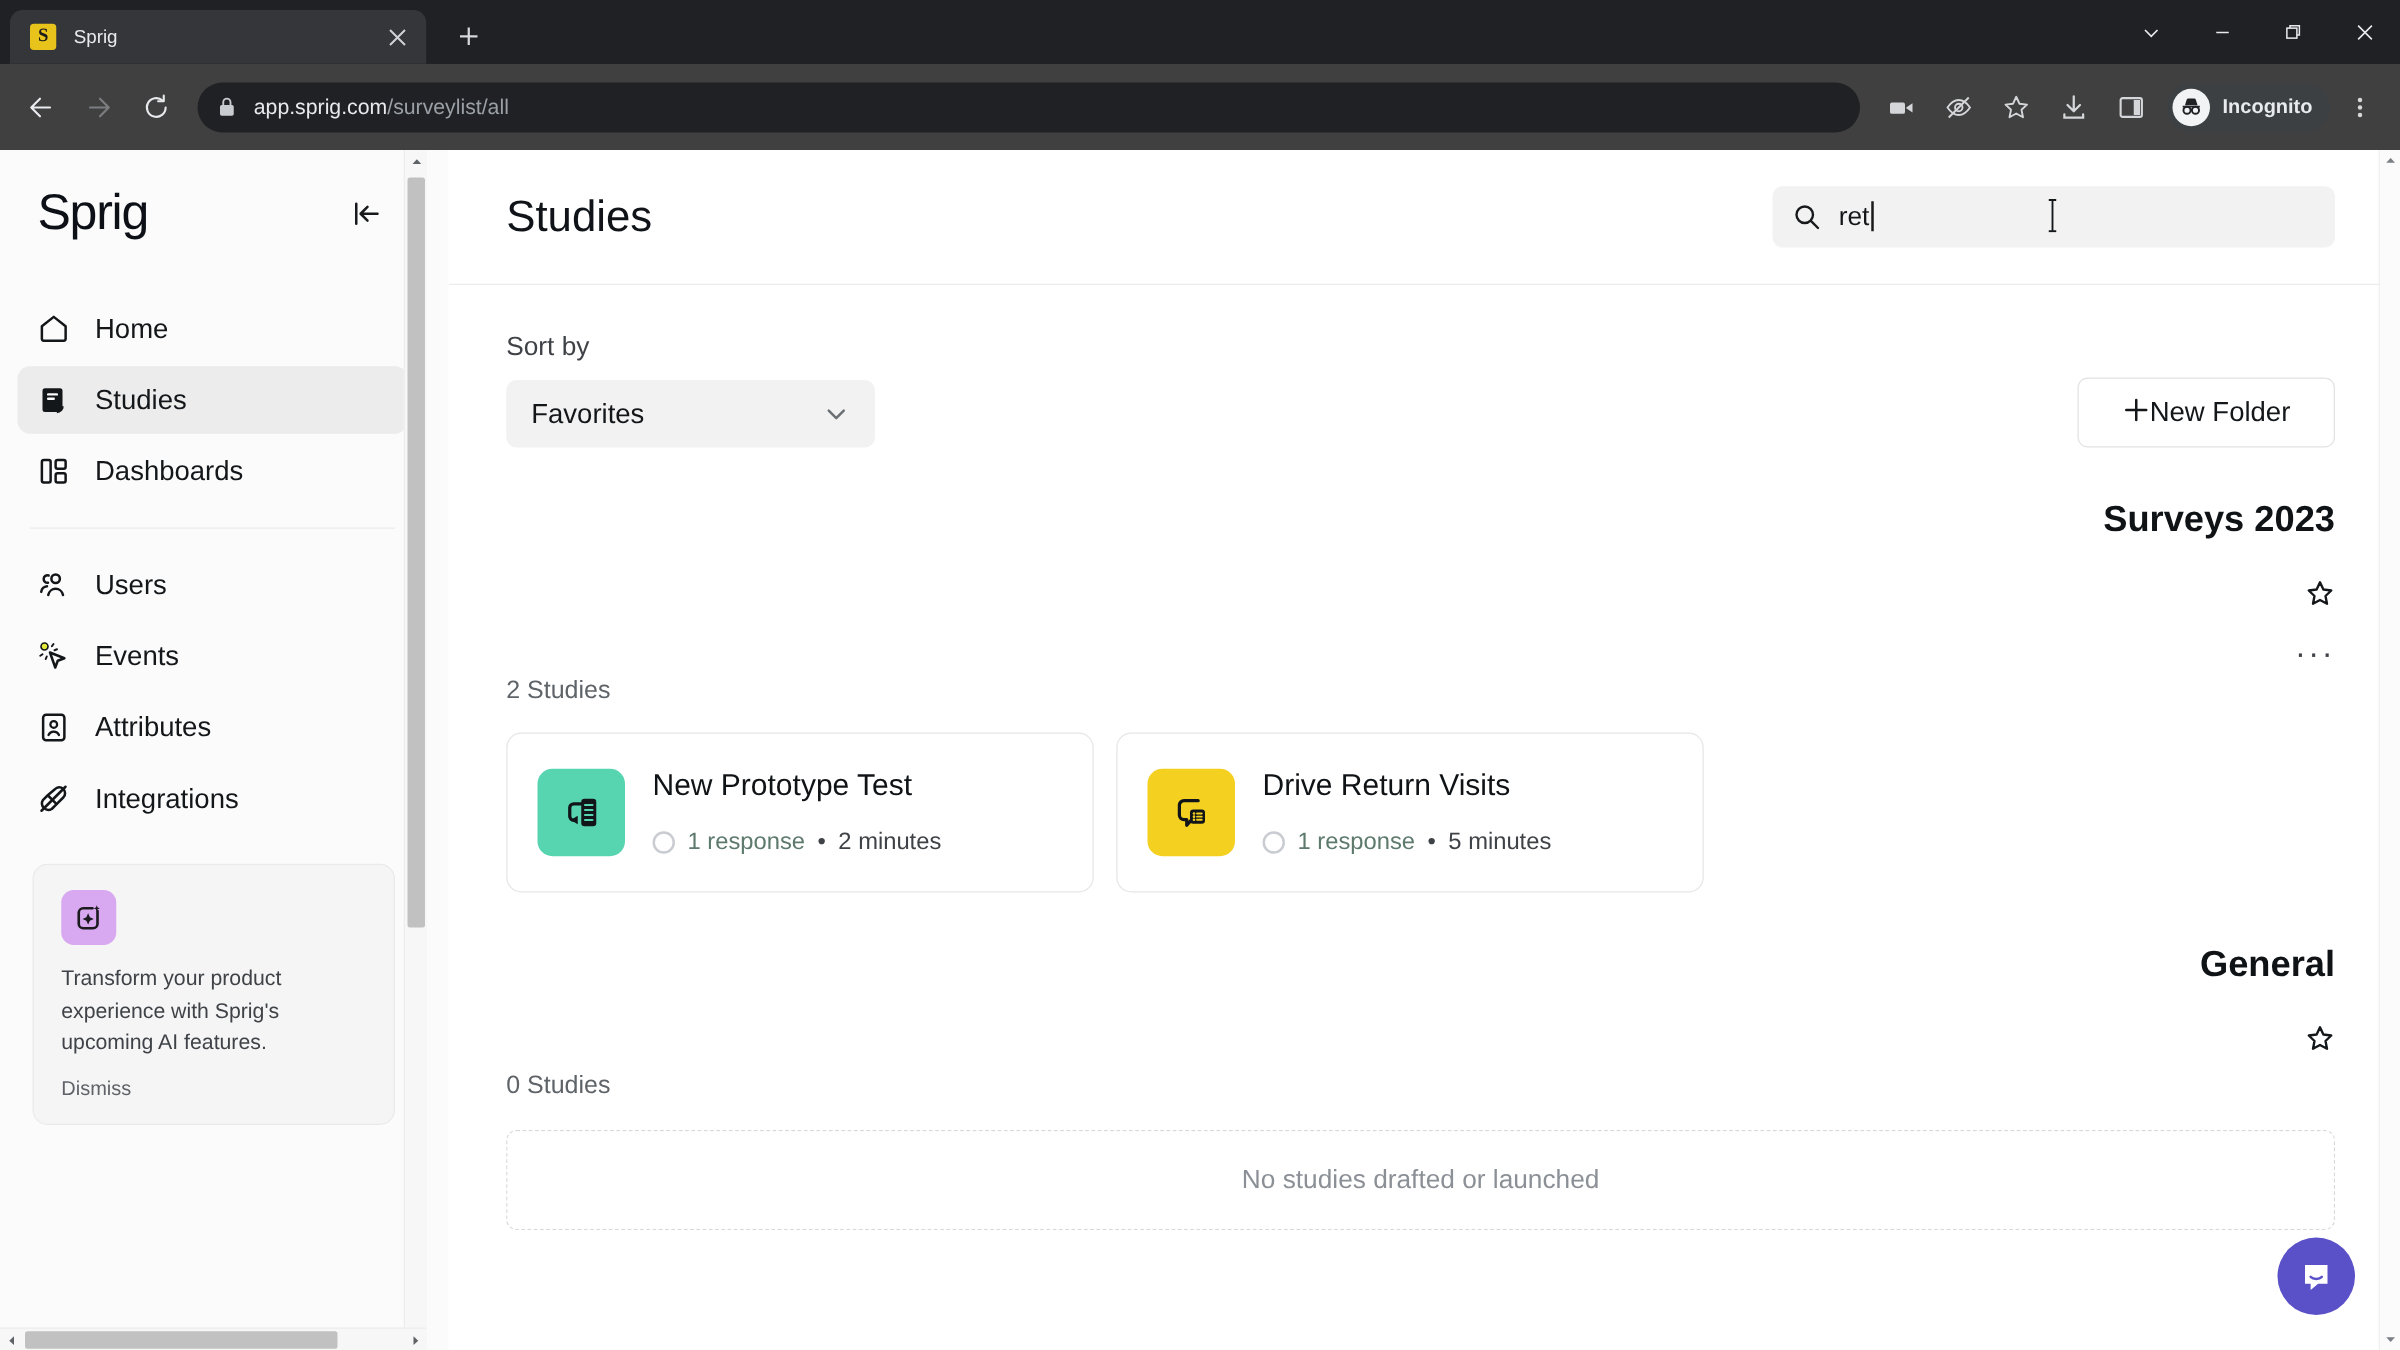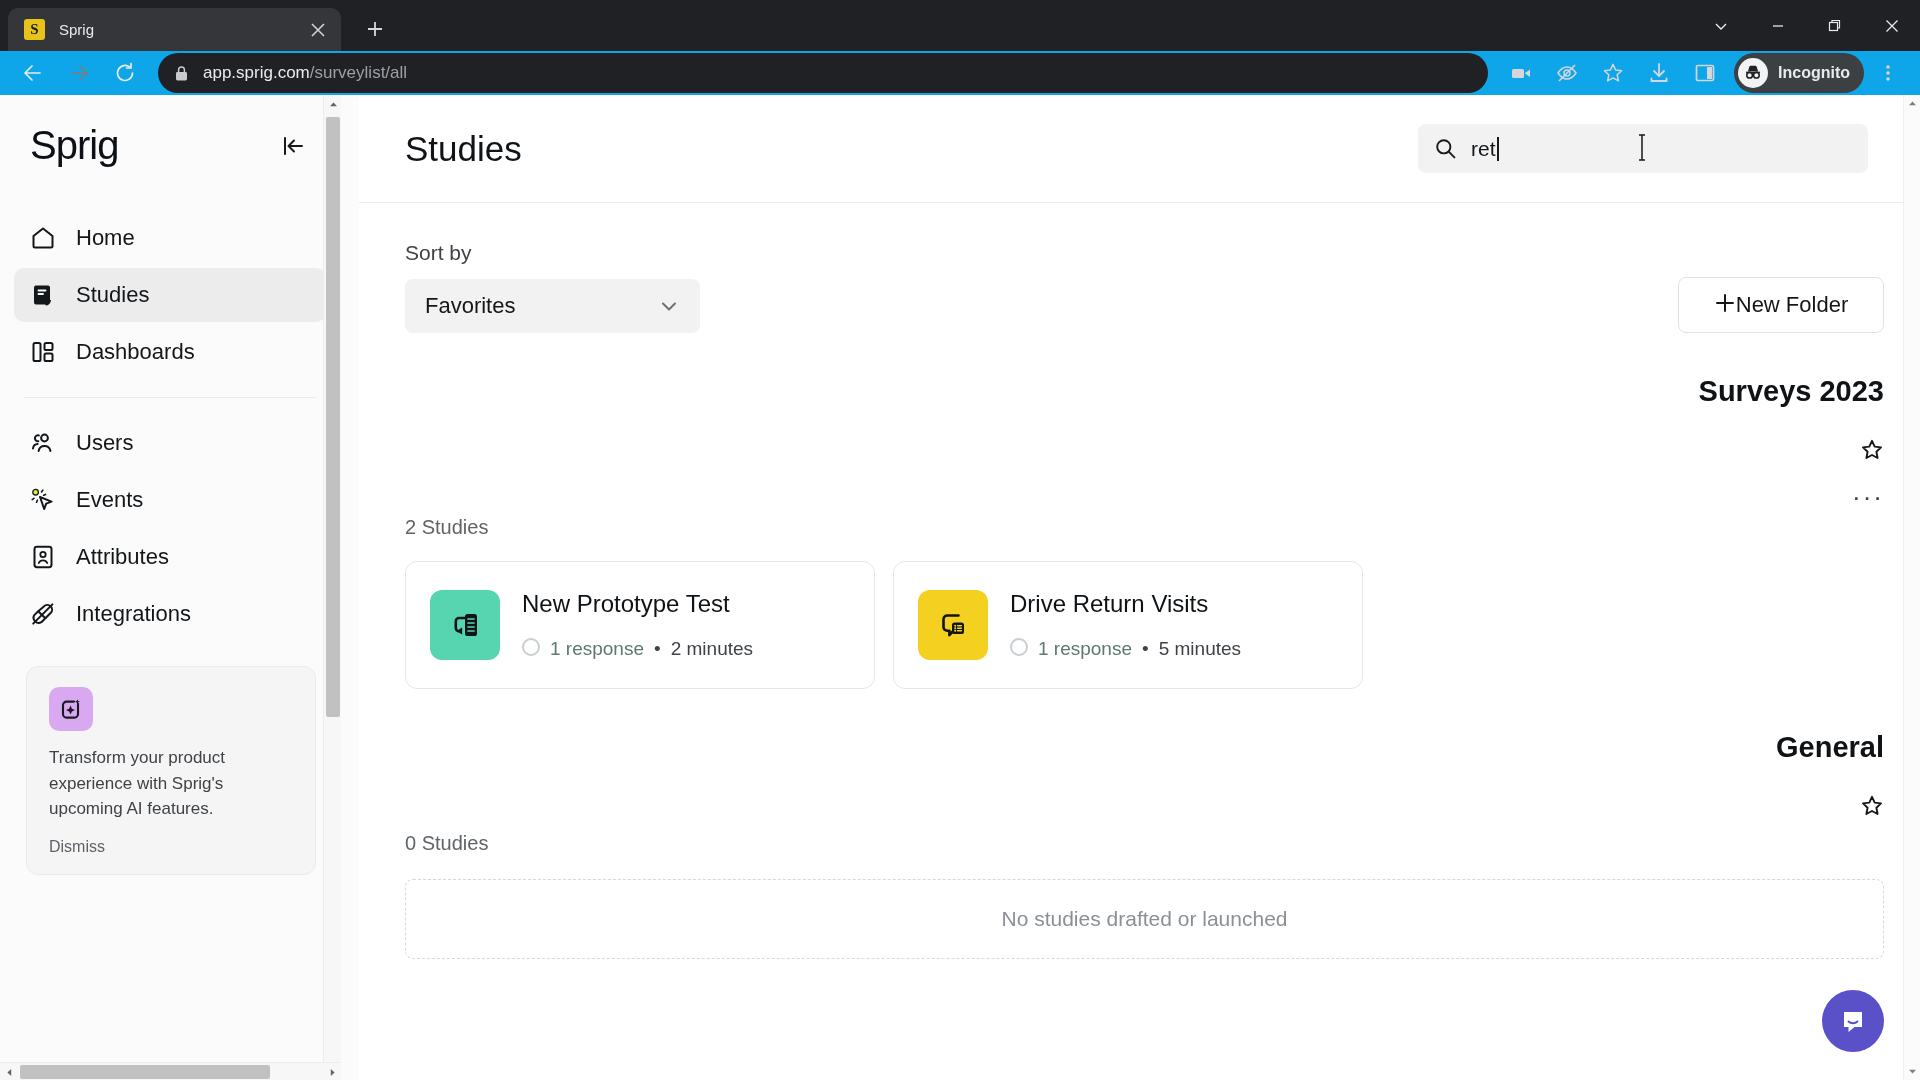--- a/index.html
+++ b/index.html
@@ -50,21 +50,21 @@
     position: absolute; right: 0; top: 0; height: 51px;
     display: flex; align-items: center;
   }
   .wc {
     width: 57px; height: 51px;
     display:flex; align-items:center; justify-content:center;
     color: #e8eaed;
   }
 
   .toolbar {
-    height: 44px; background: #0ea5e9;
+    height: 69px; background: #404040;
     display: flex; align-items: center; padding: 0 12px;
   }
   .nav-btn {
     width: 42px; height: 42px; border-radius: 50%; margin-right: 4px;
     display:flex; align-items:center; justify-content:center; color: #e8eaed;
   }
   .nav-btn.disabled { color: #7b7d80; }
   .omnibox {
     flex: 1 1 auto; height: 40px; background: #202124;
     border-radius: 20px; margin: 0 10px 0 8px;
@@ -166,21 +166,21 @@
   .search-val { font-size:21px; color:#14171a; margin-left: 14px; position:relative;}
   .caret {
     display:inline-block; width:2px; height:24px; background:#1a1a1a;
     vertical-align:-5px; margin-left:1px;
   }
   .ibeam {
     position:absolute; left: 219px; top: 10px;
     width: 10px; height: 27px; color:#1a1a1a;
   }
 
-  .main-body { padding: 38px 36px 0 46px; position:relative; height: calc(100% - 108px); }
+  .main-body { padding: 38px 52px 0 46px; position:relative; height: calc(100% - 108px); }
   .sortby-label { font-size: 21px; color: #3f4347; }
   .row-controls { display:flex; align-items:flex-start; }
   .sort-select {
     margin-top: 14px; width: 295px; height: 54px; background:#f2f2f2;
     border-radius: 8px; display:flex; align-items:center; padding: 0 20px;
   }
   .sort-val { font-size: 22px; color:#14171a; }
   .sort-chev { margin-left:auto; color:#6b7075; display:flex; }
   .new-folder {
     margin-left:auto; margin-top: 36px; height: 56px; min-width: 206px;
@@ -201,21 +201,21 @@
   .study-card {
     width: 470px; height: 128px; border:1px solid #e6e6e6; border-radius: 12px;
     background:#fff; display:flex; align-items:center; padding: 0 24px;
   }
   .study-ico {
     width: 70px; height: 70px; border-radius: 12px; flex:0 0 70px;
     display:flex; align-items:center; justify-content:center;
   }
   .study-text { margin-left: 22px; }
   .study-name { font-size: 24px; color:#0f1316; }
-  .study-meta { display:flex; gap: 10px; margin-top: 20px; }
+  .study-meta { display:flex; align-items:center; gap: 10px; margin-top: 20px; }
   .status-ring {
     width: 18px; height: 18px; border-radius:50%; border: 2px solid #c9cdd1; flex:0 0 18px;
   }
   .meta-responses { font-size: 19px; color:#5d7a6d; }
   .meta-rest { font-size: 19px; color:#3f4347; }
 
   .empty-state {
     margin-top: 24px; height: 80px; border: 1px dashed #d8d8d8; border-radius: 8px;
     display:flex; align-items:center; justify-content:center;
   }

